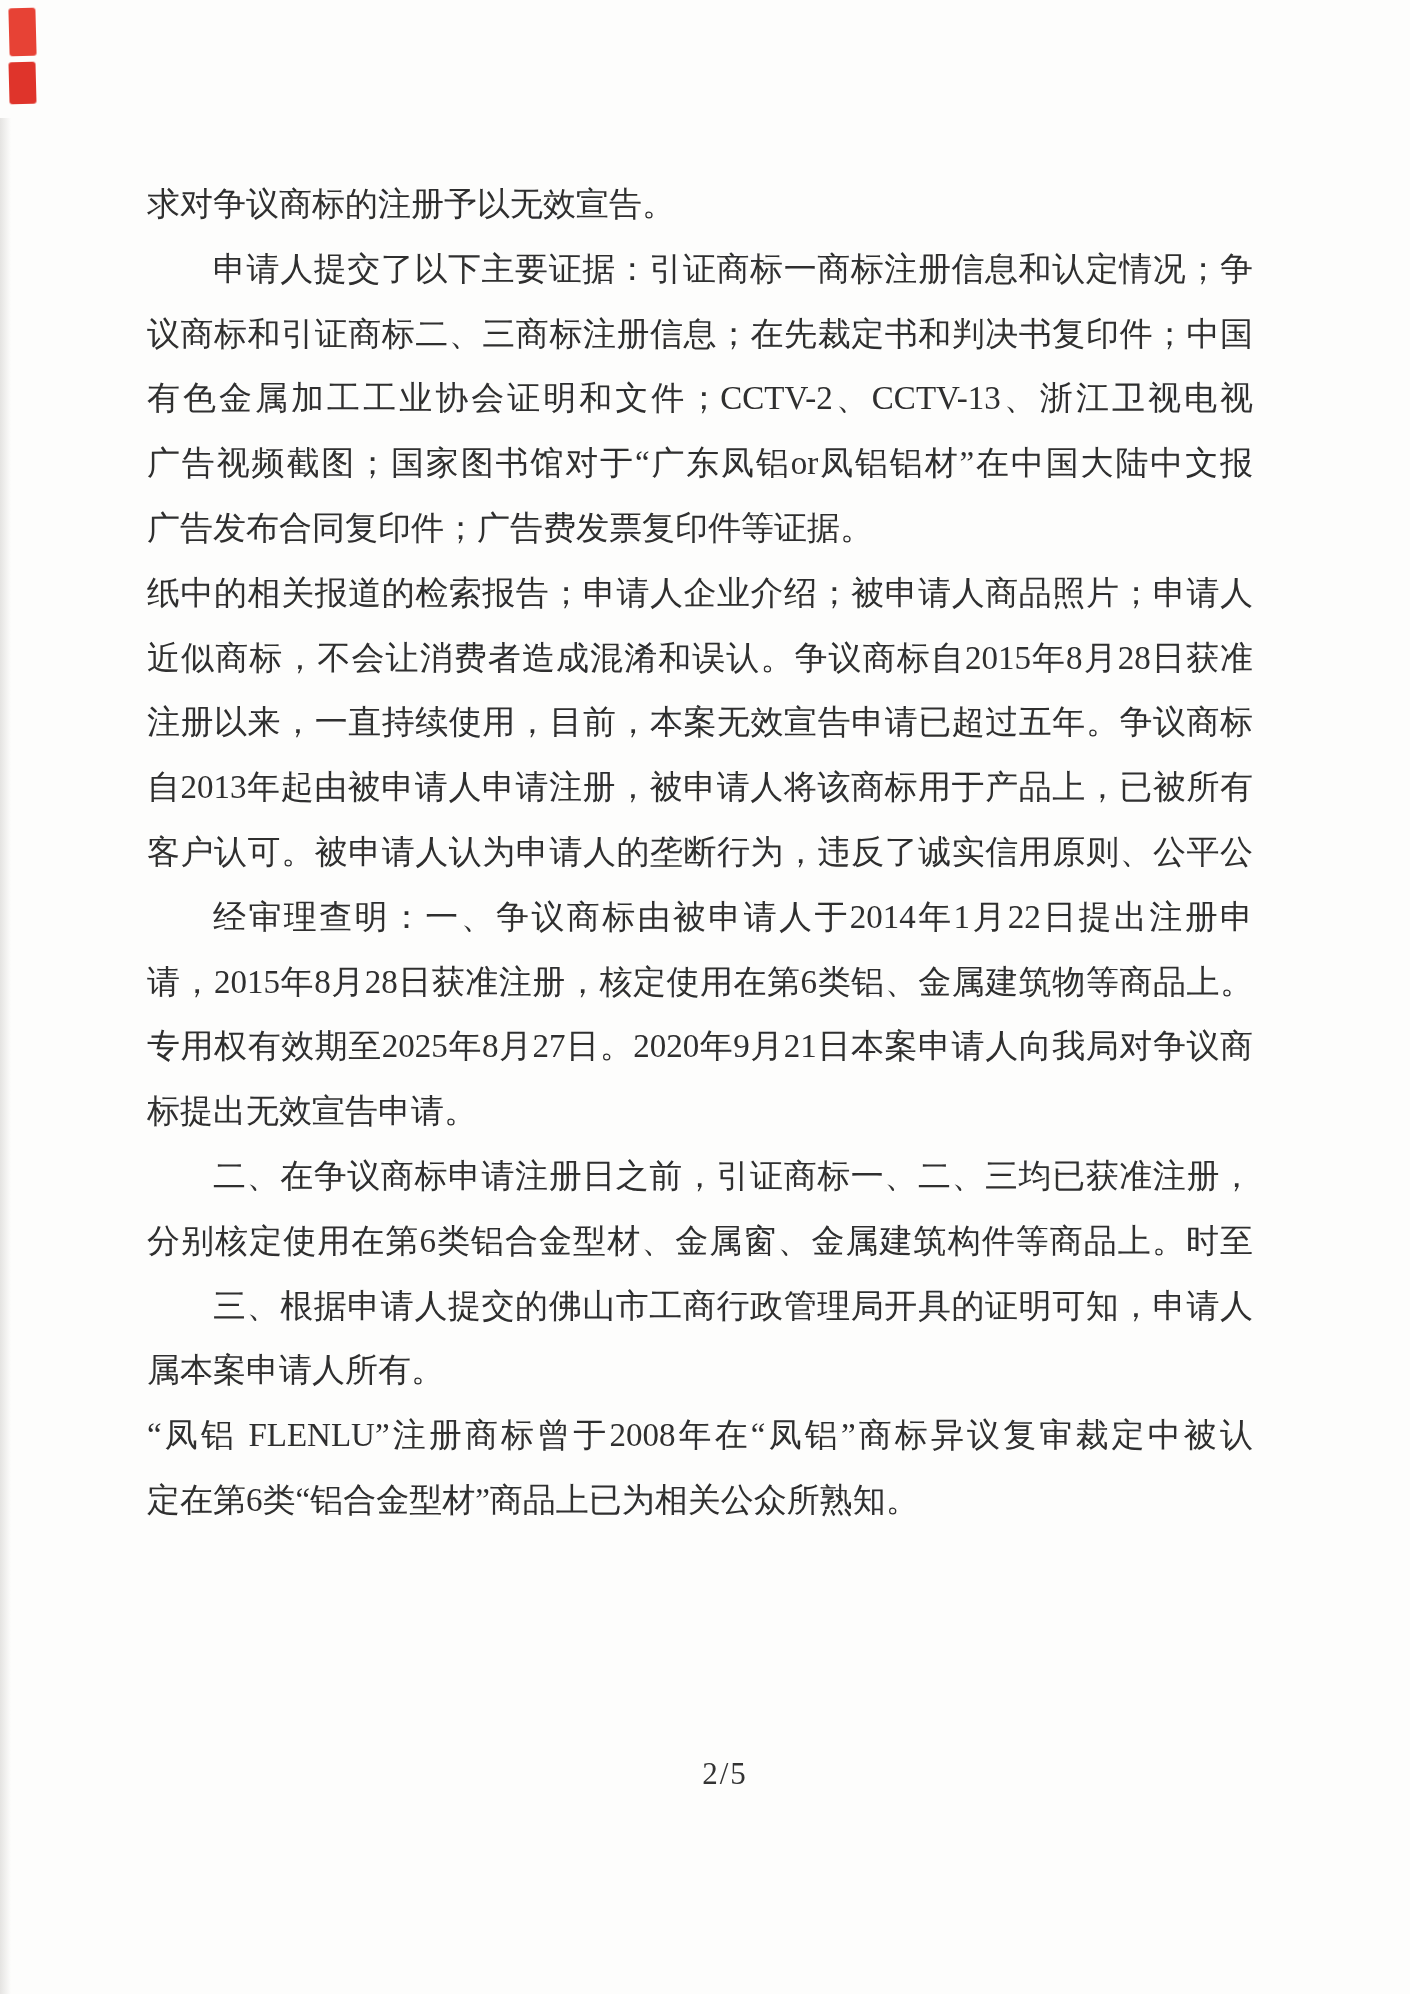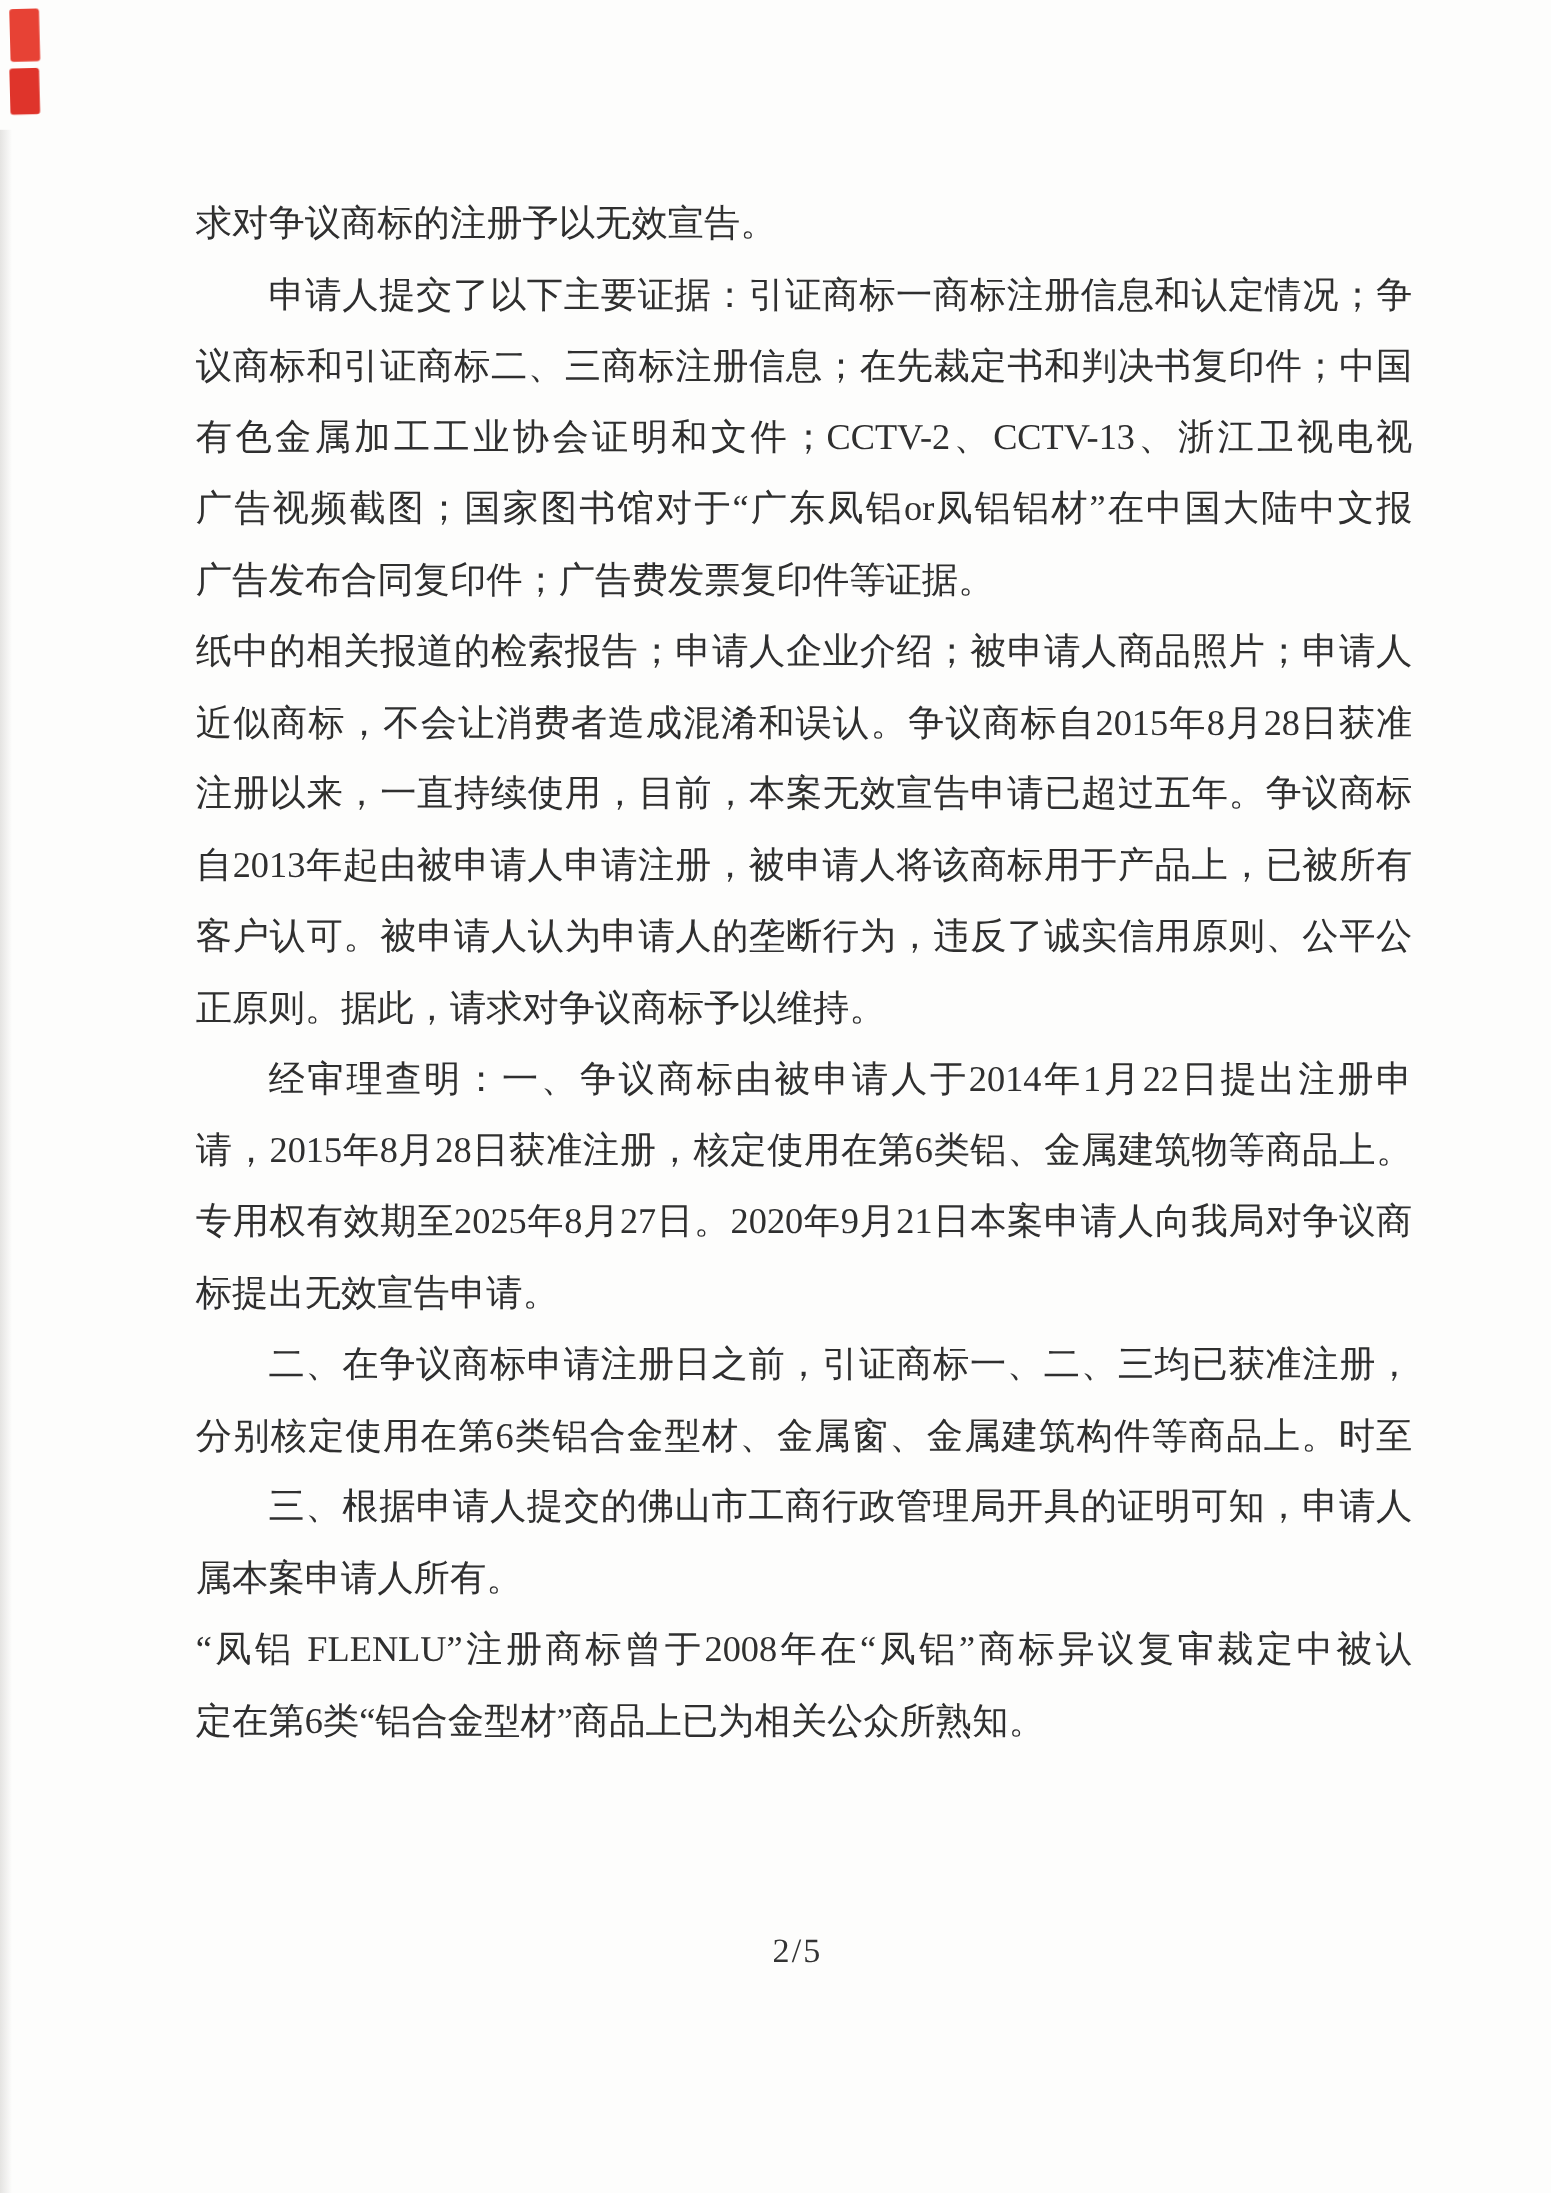--- a/index.html
+++ b/index.html
@@ -41,21 +41,20 @@
   }
   .text-block {
     position: absolute;
     left: 147px;
     top: 172px;
     width: 1106px;
     font-size: 33px;
     line-height: 64.8px;
     color: #2f2f2f;
     text-rendering: optimizeLegibility;
-    margin-left: 31px;
   }
   .line {
     height: 64.8px;
     overflow: visible;
   }
   .line.justify {
     text-align: justify;
     text-align-last: justify;
   }
   .line.indent {
@@ -84,21 +83,20 @@
       <div class="line indent justify">申请人提交了以下主要证据：引证商标一商标注册信息和认定情况；争</div>
       <div class="line justify">议商标和引证商标二、三商标注册信息；在先裁定书和判决书复印件；中国</div>
       <div class="line justify">有色金属加工工业协会证明和文件；CCTV-2、CCTV-13、浙江卫视电视</div>
       <div class="line justify">广告视频截图；国家图书馆对于“广东凤铝or凤铝铝材”在中国大陆中文报</div>
       <div class="line">广告发布合同复印件；广告费发票复印件等证据。</div>
       <div class="line justify">纸中的相关报道的检索报告；申请人企业介绍；被申请人商品照片；申请人</div>
       <div class="line justify">近似商标，不会让消费者造成混淆和误认。争议商标自2015年8月28日获准</div>
       <div class="line justify">注册以来，一直持续使用，目前，本案无效宣告申请已超过五年。争议商标</div>
       <div class="line justify">自2013年起由被申请人申请注册，被申请人将该商标用于产品上，已被所有</div>
       <div class="line justify">客户认可。被申请人认为申请人的垄断行为，违反了诚实信用原则、公平公</div>
-      <div class="line">正原则。据此，请求对争议商标予以维持。</div>
       <div class="line indent justify">经审理查明：一、争议商标由被申请人于2014年1月22日提出注册申</div>
       <div class="line justify">请，2015年8月28日获准注册，核定使用在第6类铝、金属建筑物等商品上。</div>
       <div class="line justify">专用权有效期至2025年8月27日。2020年9月21日本案申请人向我局对争议商</div>
       <div class="line">标提出无效宣告申请。</div>
       <div class="line indent justify">二、在争议商标申请注册日之前，引证商标一、二、三均已获准注册，</div>
       <div class="line justify">分别核定使用在第6类铝合金型材、金属窗、金属建筑构件等商品上。时至</div>
       <div class="line indent justify">三、根据申请人提交的佛山市工商行政管理局开具的证明可知，申请人</div>
       <div class="line">属本案申请人所有。</div>
       <div class="line justify">“凤铝 FLENLU”注册商标曾于2008年在“凤铝”商标异议复审裁定中被认</div>
       <div class="line">定在第6类“铝合金型材”商品上已为相关公众所熟知。</div>

